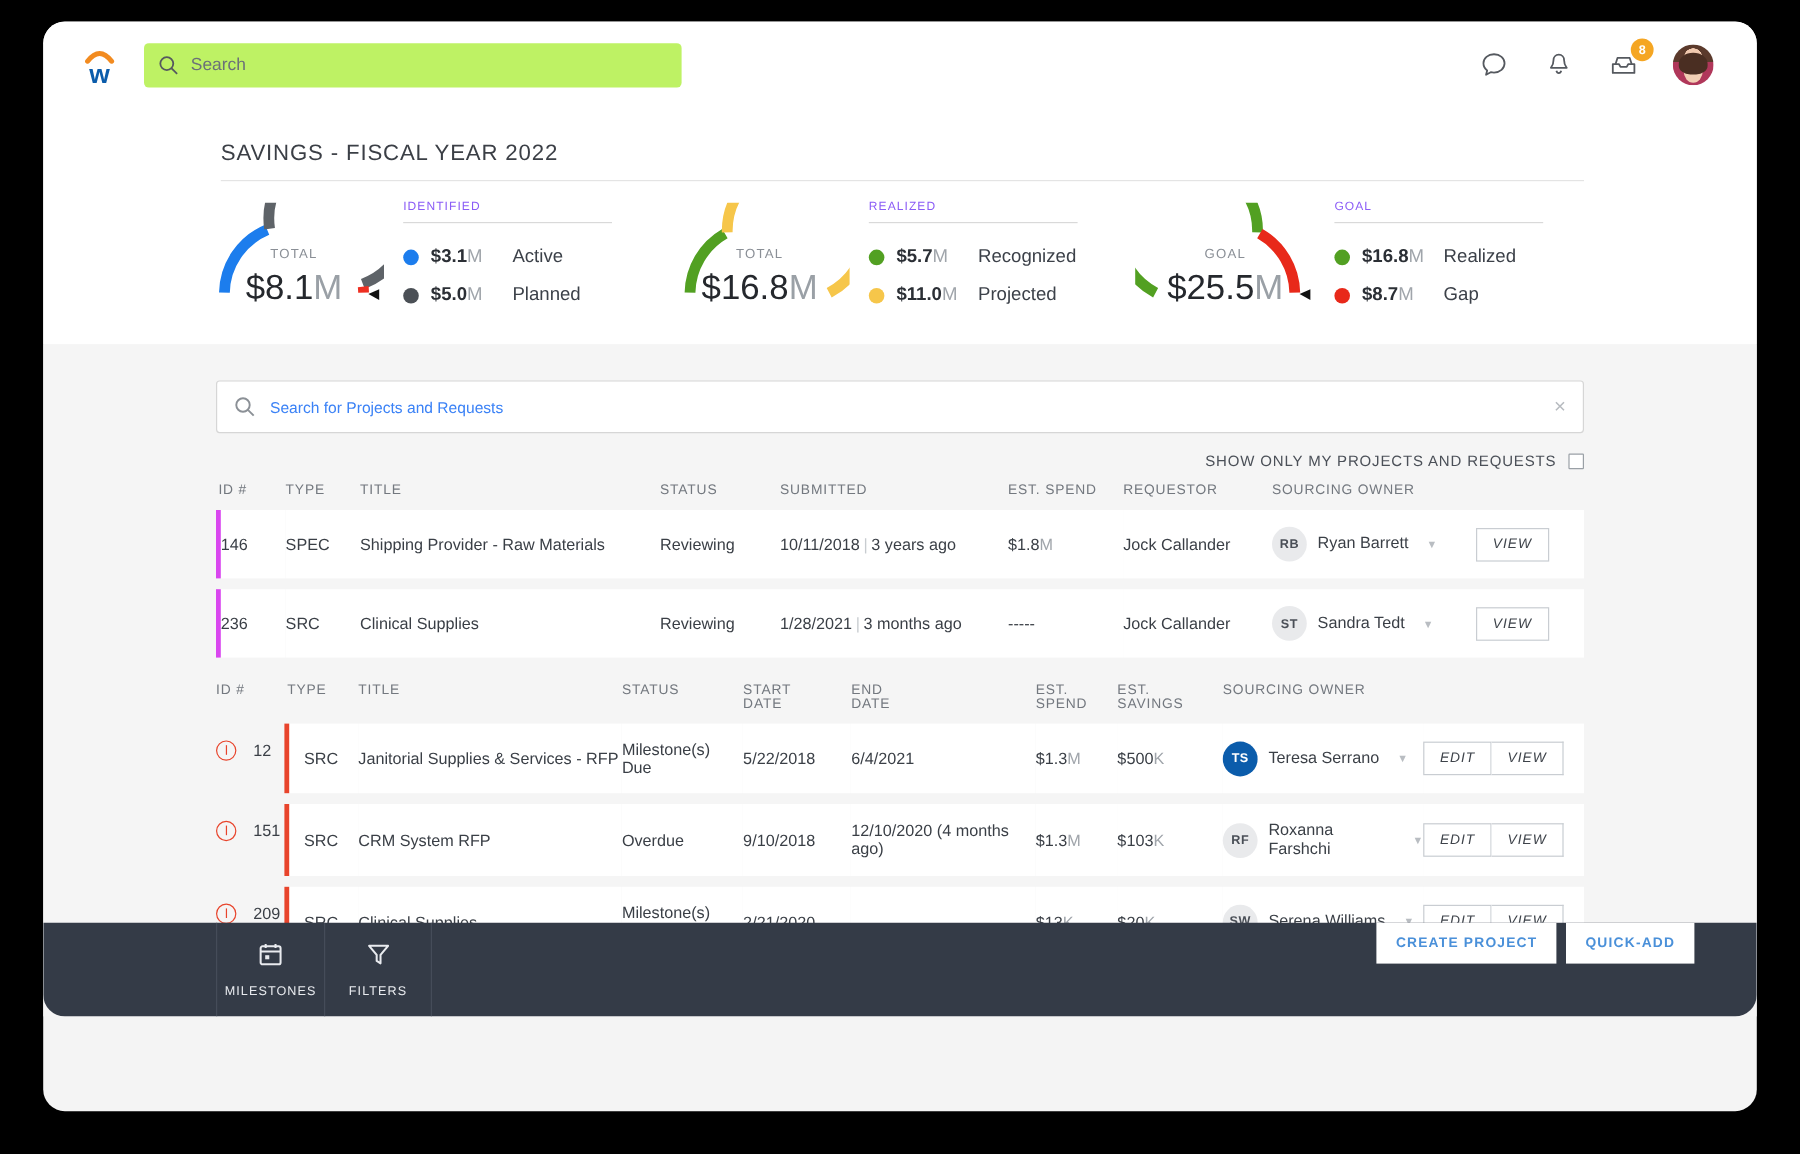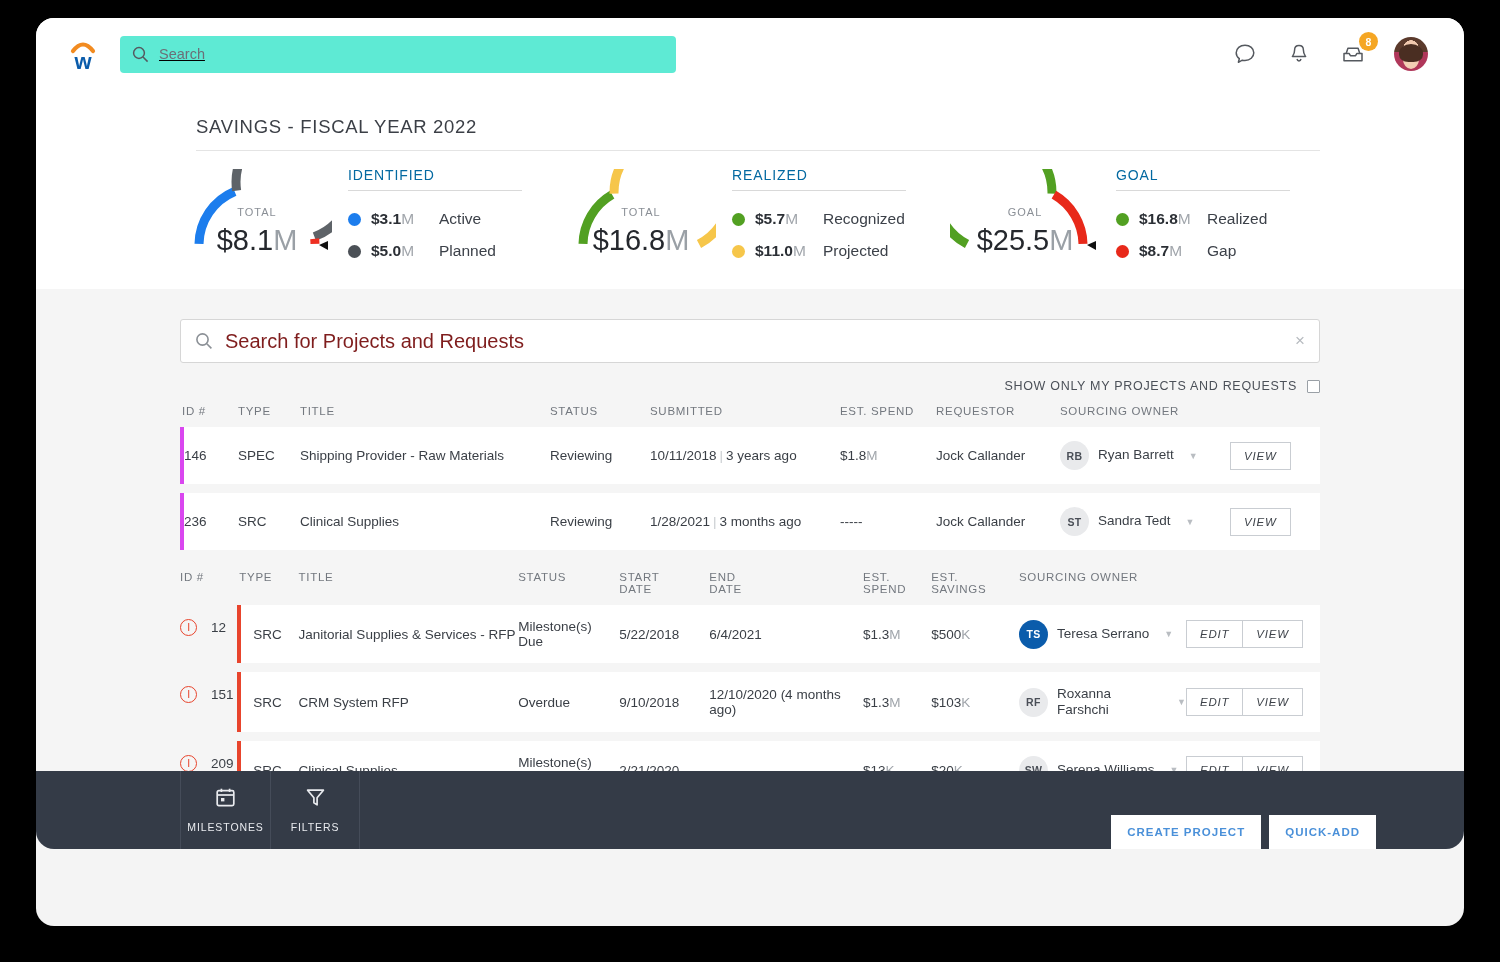--- a/index.html
+++ b/index.html
@@ -28,27 +28,26 @@
   .topnav {
     position: relative;
     height: 72px;
     background: #fff;
     display: flex; align-items: center;
     padding: 0 28px 0 24px;
   }
   .wd-logo { width: 46px; height: 46px; position: relative; flex: none; }
   .global-search {
     margin-left: 14px;
-    width: 556px; height: 37px;
-    background: #5eead4;
+    width: 448px; height: 37px;
+    background: #bef264;
     border-radius: 4px;
     display: flex; align-items: center;
     padding: 0 12px;
     gap: 10px;
-    text-decoration: underline;
   }
   .global-search .ph {
     font-size: 14.5px; color: #6b7078;
   }
   .nav-right {
     margin-left: auto;
     display: flex; align-items: center; gap: 28px;
     padding-right: 8px;
   }
   .nav-icon { width: 26px; height: 26px; position: relative; cursor: pointer; }
@@ -72,21 +71,21 @@
   }
   .avatar-photo::before{
     content:""; position:absolute; left:50%; top:20%;
     width:24px; height:18px; transform:translateX(-50%);
     background:#4a2e22; border-radius:50% 50% 40% 40%; z-index:2;
   }
 
   
   .savings {
     background: #fff;
-    padding: 26px 0 22px 16px;
+    padding: 26px 0 22px 4px;
   }
   .savings-title {
     font-size: 18.5px; color: #3b3f46;
     letter-spacing: 0.7px;
     padding: 0 0 12px 144px;
   }
   .savings-rule {
     height: 1px; background: #e4e4e4;
     margin: 0 144px 0 144px;
   }
@@ -105,22 +104,22 @@
     position: absolute; width: 100%; text-align: center;
     top: 37px; font-size: 11px; letter-spacing: 1px; color: #8a8f96;
   }
   .gauge-value {
     position: absolute; width: 100%; text-align: center;
     top: 55px; font-size: 29px; color: #25282d; font-weight: 400;
   }
   .gauge-value .suffix { color: #9aa0a6; }
   .legend { padding-left: 16px; padding-top: 4px; min-width: 190px; }
   .legend-title {
-    font-size: 14px; letter-spacing: 0.9px;
-    color: #0369a1; padding-bottom: 7px;
+    font-size: 10px; letter-spacing: 0.9px;
+    color: #8b5cf6; padding-bottom: 7px;
   }
   .legend-rule { height: 1px; background: #d9d9d9; margin-bottom: 12px; }
   .legend-row {
     display: flex; align-items: center;
     gap: 10px; height: 32px; font-size: 15.5px;
   }
   .dot { width: 13px; height: 13px; border-radius: 50%; flex: none; }
   .lg-amt { color: #2b2f35; font-weight: 600; min-width: 58px; }
   .lg-amt .suffix { color: #a0a5ab; font-weight: 400; }
   .lg-name { color: #3c4149; }
@@ -133,21 +132,21 @@
     position: relative;
   }
   .content { padding: 30px 144px 0 144px; }
 
   .proj-search {
     height: 44px; background: #fff;
     border: 1px solid #d6d6d6; border-radius: 3px;
     display: flex; align-items: center; gap: 12px;
     padding: 0 14px;
   }
-  .proj-search .ph { font-size: 20px; color: #7f1d1d; flex: 1; }
+  .proj-search .ph { font-size: 13px; color: #3b82f6; flex: 1; }
   .clear-x { color: #b6babf; font-size: 17px; cursor: pointer; }
 
   .show-only {
     display: flex; align-items: center; justify-content: flex-end;
     gap: 10px; margin-top: 16px;
     font-size: 12.5px; letter-spacing: 0.7px; color: #4b5058;
   }
   .chkbox {
     width: 13px; height: 13px; border: 1.4px solid #9aa0a6; border-radius: 1px;
     background: #fff;
@@ -218,21 +217,21 @@
   .bb-left { display: flex; margin-left: 144px; }
   .bb-item {
     width: 90px;
     border-left: 1px solid #454c59;
     display: flex; flex-direction: column;
     align-items: center; justify-content: center; gap: 9px;
     color: #e9ebef; cursor: pointer;
   }
   .bb-item:last-child { border-right: 1px solid #454c59; }
   .bb-item .lbl { font-size: 10.5px; letter-spacing: 0.9px; }
-  .bb-right { margin-left: auto; display: flex; align-items: flex-end; gap: 8px; padding-right: 88px; }
+  .bb-right { margin-left: auto; display: flex; align-items: flex-start; gap: 8px; padding-right: 52px; }
   .btn-white {
     background: #fff; color: #4a90d9;
     font-size: 11.5px; letter-spacing: 1px; font-weight: bold;
     padding: 11px 16px; cursor: pointer;
   }
 </style>
 </head>
 <body>
 
 <div class="bezel">

